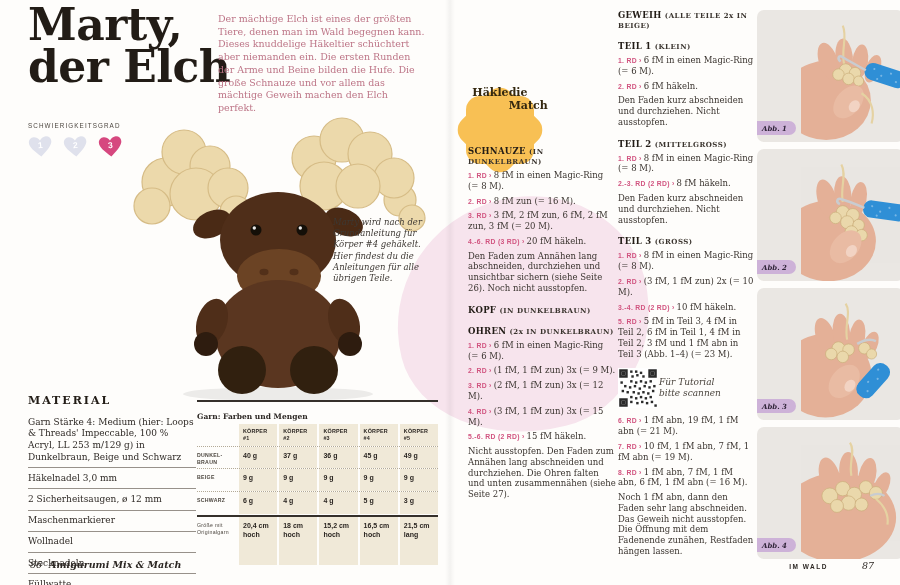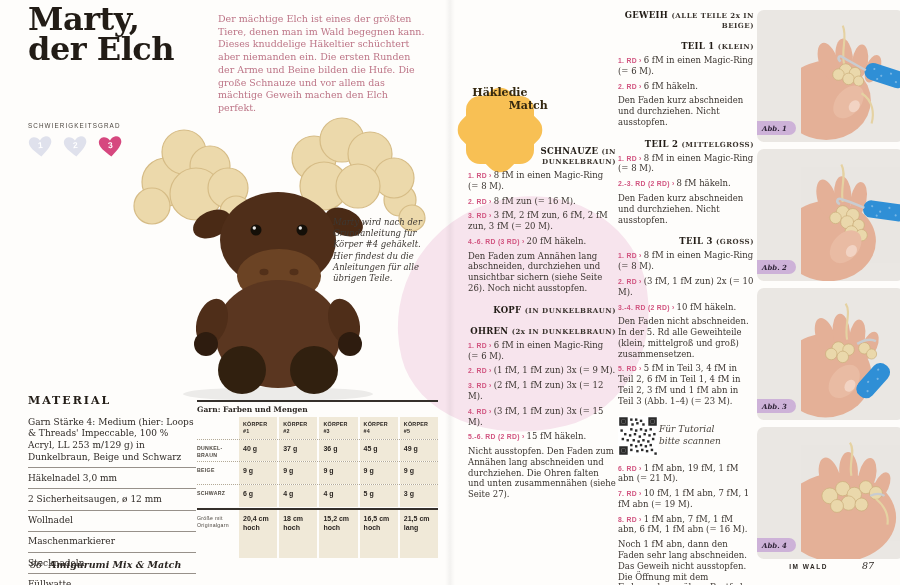--- a/index.html
+++ b/index.html
@@ -6,21 +6,21 @@
   html,body { background:#d8d5d2; }
   .spread {
     position:relative; width:900px; height:585px; margin:0 auto;
     background:#fefdfb; overflow:hidden;
     font-family:"DejaVu Serif", serif; color:#2e2925;
   }
   .gutter { position:absolute; left:445px; top:0; width:10px; height:100%; z-index:3;
     background:linear-gradient(90deg, rgba(0,0,0,0) 0%, rgba(0,0,0,0.045) 50%, rgba(0,0,0,0) 100%); }
 
   
-  .title { position:absolute; left:28px; top:4px; font-size:32px; font-weight:bold;
+  .title { position:absolute; left:28px; top:4px; font-size:44px; font-weight:bold;
     line-height:0.95; letter-spacing:-0.5px; color:#221c16; z-index:2; }
   .intro { position:absolute; left:218px; top:13px; width:208px; font-size:9.5px;
     line-height:1.34; color:#bd7587; z-index:2; }
   .difficulty { position:absolute; left:28px; top:122px; z-index:2; }
   .diff-label { font-family:"Liberation Sans",sans-serif; font-size:6.3px;
     letter-spacing:1.1px; color:#4c463f; }
   .hearts { display:flex; gap:10px; margin-top:6px; }
   .heart { position:relative; width:25px; height:23px; transform:rotate(-5deg); }
   .heart svg { display:block; width:100%; height:100%; }
   .heart .num { position:absolute; left:0; right:0; top:4.5px; text-align:center;
@@ -28,21 +28,21 @@
   .moose-box { position:absolute; left:118px; top:94px; width:320px; height:310px; z-index:1; }
   .caption { position:absolute; left:333px; top:217px; width:104px; font-style:italic;
     font-size:8.5px; line-height:1.32; color:#3d3833; z-index:2; }
 
   .material { position:absolute; left:28px; top:394px; width:168px; z-index:2; }
   .mat-head { font-size:11px; font-weight:bold; letter-spacing:2px; color:#221c16; margin-bottom:5px; }
   .mat-item { font-size:9px; line-height:1.3; padding:4.5px 0 4px;
     border-bottom:1px solid #97918a; color:#2f2a26; }
 
   .yarn-table { position:absolute; left:197px; top:400px; width:241px; z-index:1;
-    border-top:2px solid #35302b; padding-top:3px;
+    border-top:2px solid #35302b; padding-top:10px;
     font-family:"Liberation Sans",sans-serif; }
   .yt-title { font-family:"DejaVu Serif",serif; font-size:7.5px; font-weight:bold;
     color:#2b2622; margin-bottom:3px; }
   .yt-row { display:flex; gap:2px; }
   .yt-row.dotted { border-top:1px dotted #b3aa97; }
   .yt-row.size { border-top:2px solid #35302b; margin-top:1px; }
   .yt-label { width:40px; flex:none; font-size:5.2px; font-weight:bold; color:#4c463f;
     padding:5px 2px 0 0; letter-spacing:0.3px; line-height:1.4; }
   .yt-row.size .yt-label { font-weight:normal; }
   .yt-cells { display:flex; gap:2px; flex:1; }
@@ -65,21 +65,21 @@
   .badge-sq { position:absolute; inset:10px; background:#f8c054; border-radius:14px; }
   .badge-sq.r45 { transform:rotate(45deg); }
   .badge-text { position:absolute; inset:0; display:flex; flex-direction:row;
     justify-content:center; padding-left:20px; font-weight:bold; font-size:11px;
     color:#33270f; line-height:1.2; }
 
   .col-middle { position:absolute; left:468px; top:146px; width:148px; z-index:2; }
   .col-right  { position:absolute; left:618px; top:10px;  width:136px; z-index:2; }
 
   .sec-head { font-size:8.5px; font-weight:bold; letter-spacing:0.3px; color:#221c16;
-    margin:11px 0 3px;text-align:right; }
+    margin:11px 0 3px; }
   .sec-head:first-child { margin-top:0; }
   .sec-sub { font-weight:bold; font-size:7px; letter-spacing:0.5px; color:#3a342e; }
   .step { font-size:8.5px; line-height:1.27; color:#3b3530; margin:4px 0; }
   .pfx { font-family:"Liberation Sans",sans-serif; font-weight:bold; font-size:6.8px;
     color:#d1537f; letter-spacing:0.3px; margin-right:2px; white-space:nowrap; }
   .pfx:empty { display:none; margin:0; }
 
   .qr-block { display:flex; align-items:center; gap:1px; margin:9px 0 7px; }
   .qr { width:40px; height:40px; flex:none; background:#fff; }
   .qr-label { font-style:italic; font-size:9px; line-height:1.3; color:#4a443d; width:72px; }
@@ -185,22 +185,22 @@
 
   <p class="caption">Marty wird nach der Grundanleitung für Körper #4 gehäkelt. Hier findest du die Anleitungen für alle übrigen Teile.</p>
 
   <div class="material">
     <div class="mat-head">MATERIAL</div>
     <div class="mat-list">
 
     <div class="mat-item">Garn Stärke 4: Medium (hier: Loops &amp; Threads' Impeccable, 100 % Acryl, LL 253 m/129 g) in Dunkelbraun, Beige und Schwarz</div>
         <div class="mat-item">Häkelnadel 3,0 mm</div>
         <div class="mat-item">2 Sicherheitsaugen, ø 12 mm</div>
+        <div class="mat-item">Maschenmarkierer</div>
         <div class="mat-item">Wollnadel</div>
-        <div class="mat-item">Maschenmarkierer</div>
         <div class="mat-item">Stecknadeln</div>
         <div class="mat-item">Füllwatte</div>
       </div>
   </div>
 
   <div class="yarn-table">
     <div class="yt-title">Garn: Farben und Mengen</div>
     <div class="yt-row header">
       <div class="yt-label"></div>
       <div class="yt-cells">
@@ -336,21 +336,20 @@
 
     <h3 class="sec-head">
       <span>TEIL 3</span>
       <span class="sec-sub">(GROSS)</span>
     </h3>
     <div>
 
     <p class="step"><span class="pfx">1. RD ›</span><span>8 fM in einen Magic-Ring (= 8 M).</span></p>
         <p class="step"><span class="pfx">2. RD ›</span><span>(3 fM, 1 fM zun) 2x (= 10 M).</span></p>
         <p class="step"><span class="pfx">3.-4. RD (2 RD) ›</span><span>10 fM häkeln.</span></p>
-        <p class="step"><span>Den Faden nicht abschneiden. In der 5. Rd alle Geweihteile (klein, mittelgroß und groß) zusammensetzen.</span></p>
         <p class="step"><span class="pfx">5. RD ›</span><span>5 fM in Teil 3, 4 fM in Teil 2, 6 fM in Teil 1, 4 fM in Teil 2, 3 fM und 1 fM abn in Teil 3 (Abb. 1–4) (= 23 M).</span></p>
       </div>
 
     <div class="qr-block">
       <svg class="qr" viewBox="0 0 33 33">
         <rect width="33" height="33" fill="#fff"></rect>
         <g fill="#2b2b2b">
           <path d="M1 1h7v7H1zM3 3h3v3H3z" fill-rule="evenodd"></path>
             <rect x="3" y="3" width="3" height="3"></rect>
           <path d="M25 1h7v7h-7zM27 3h3v3h-3z" fill-rule="evenodd"></path>

